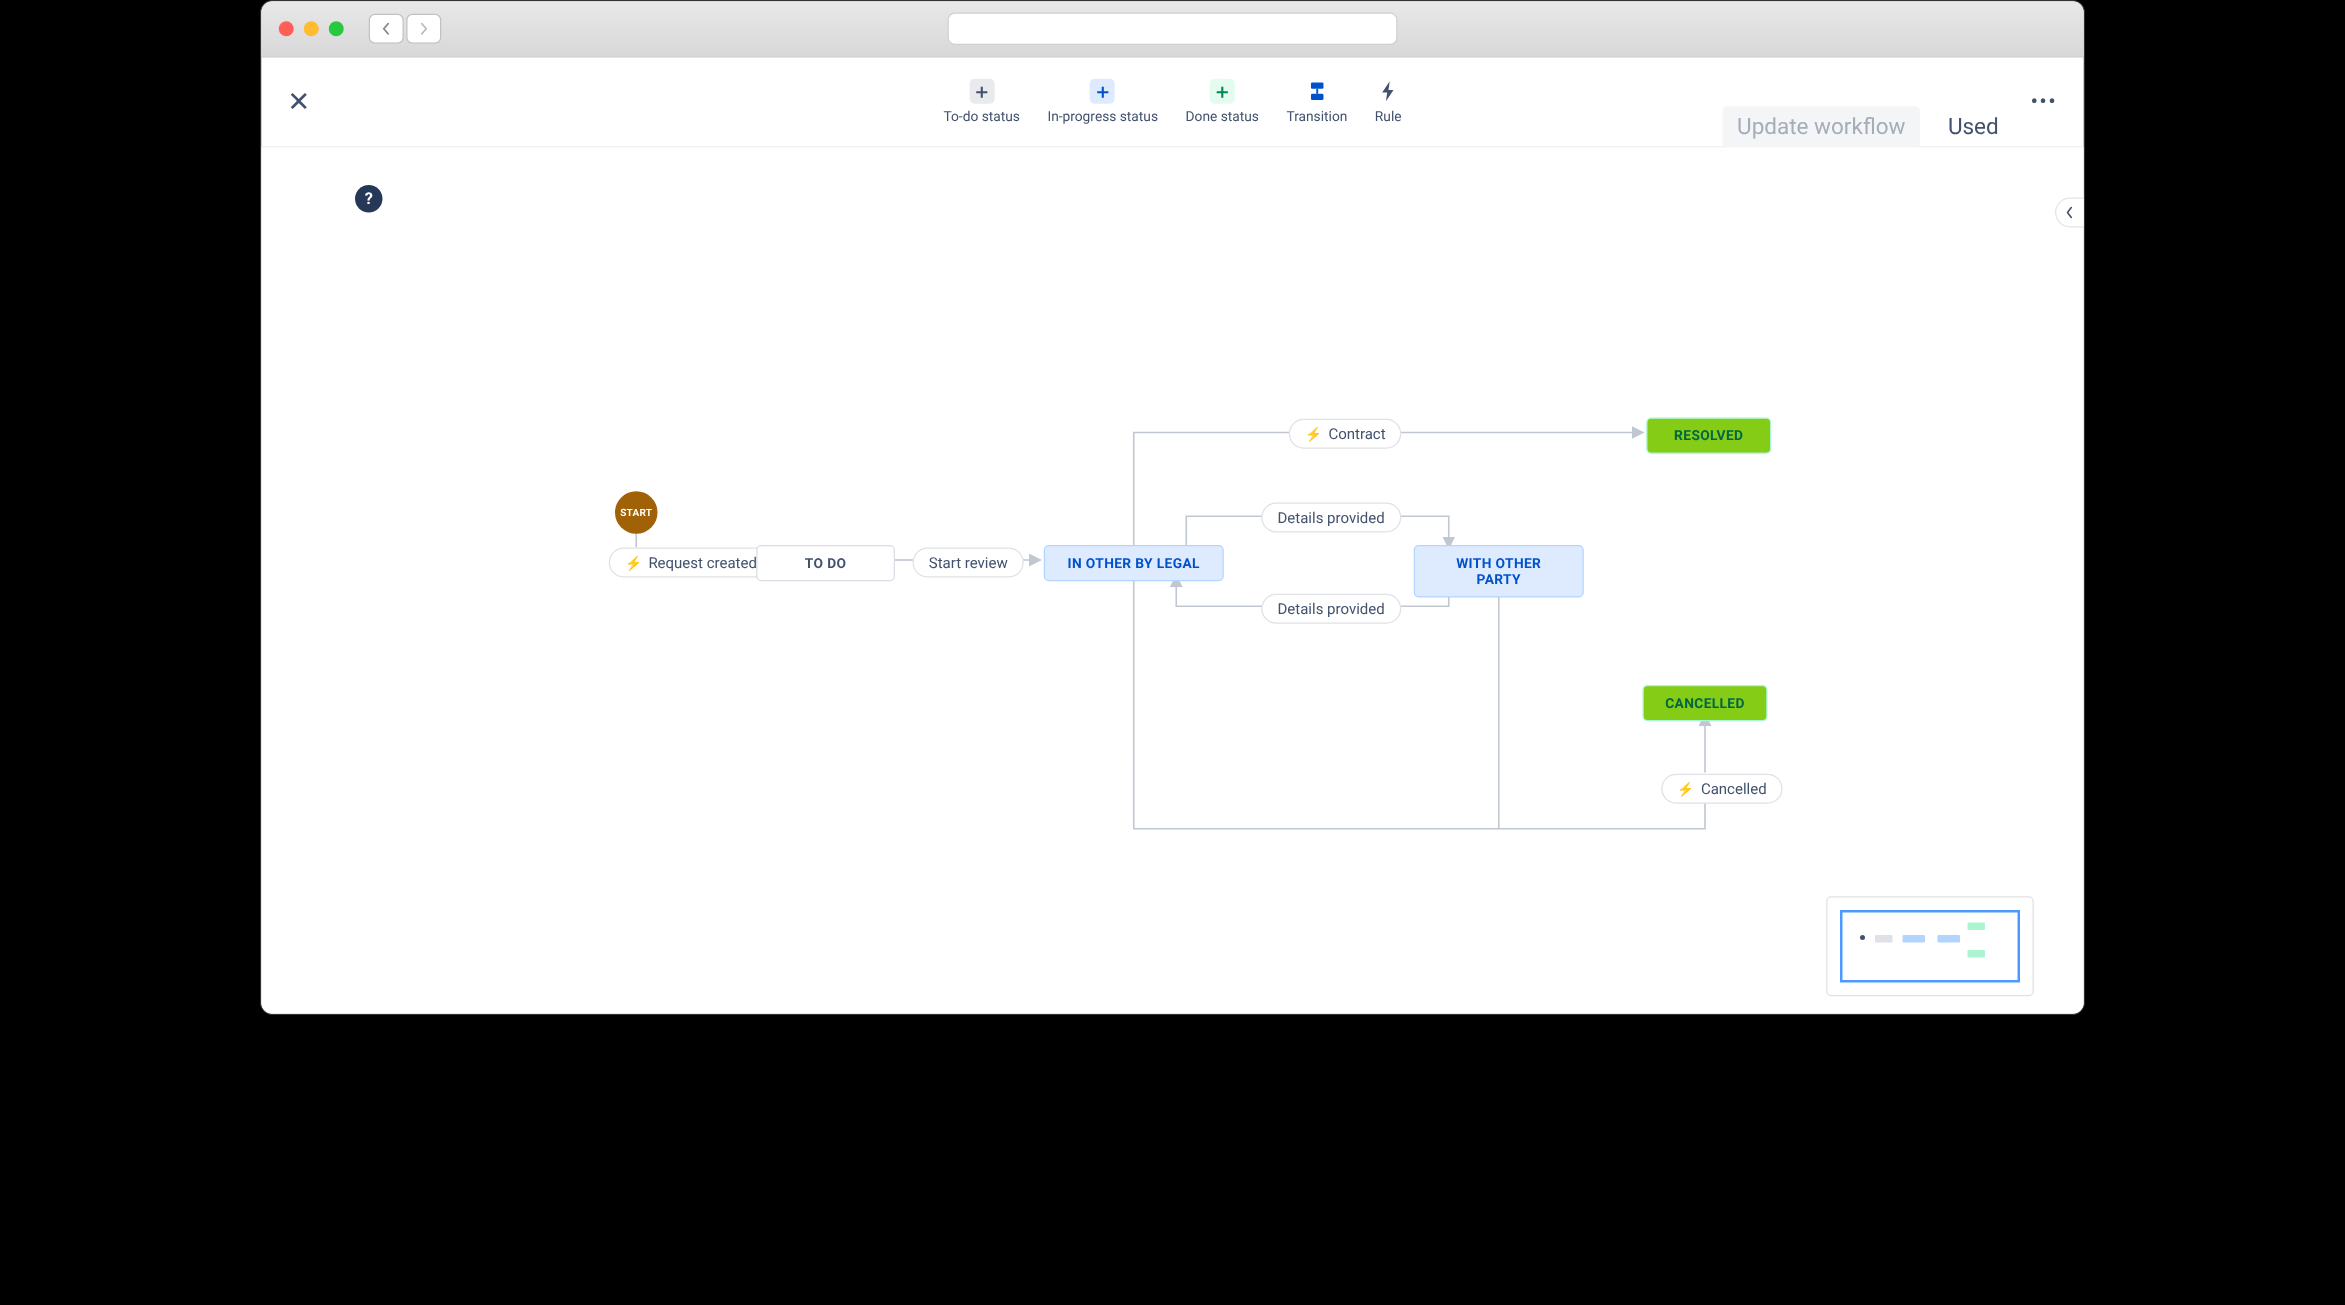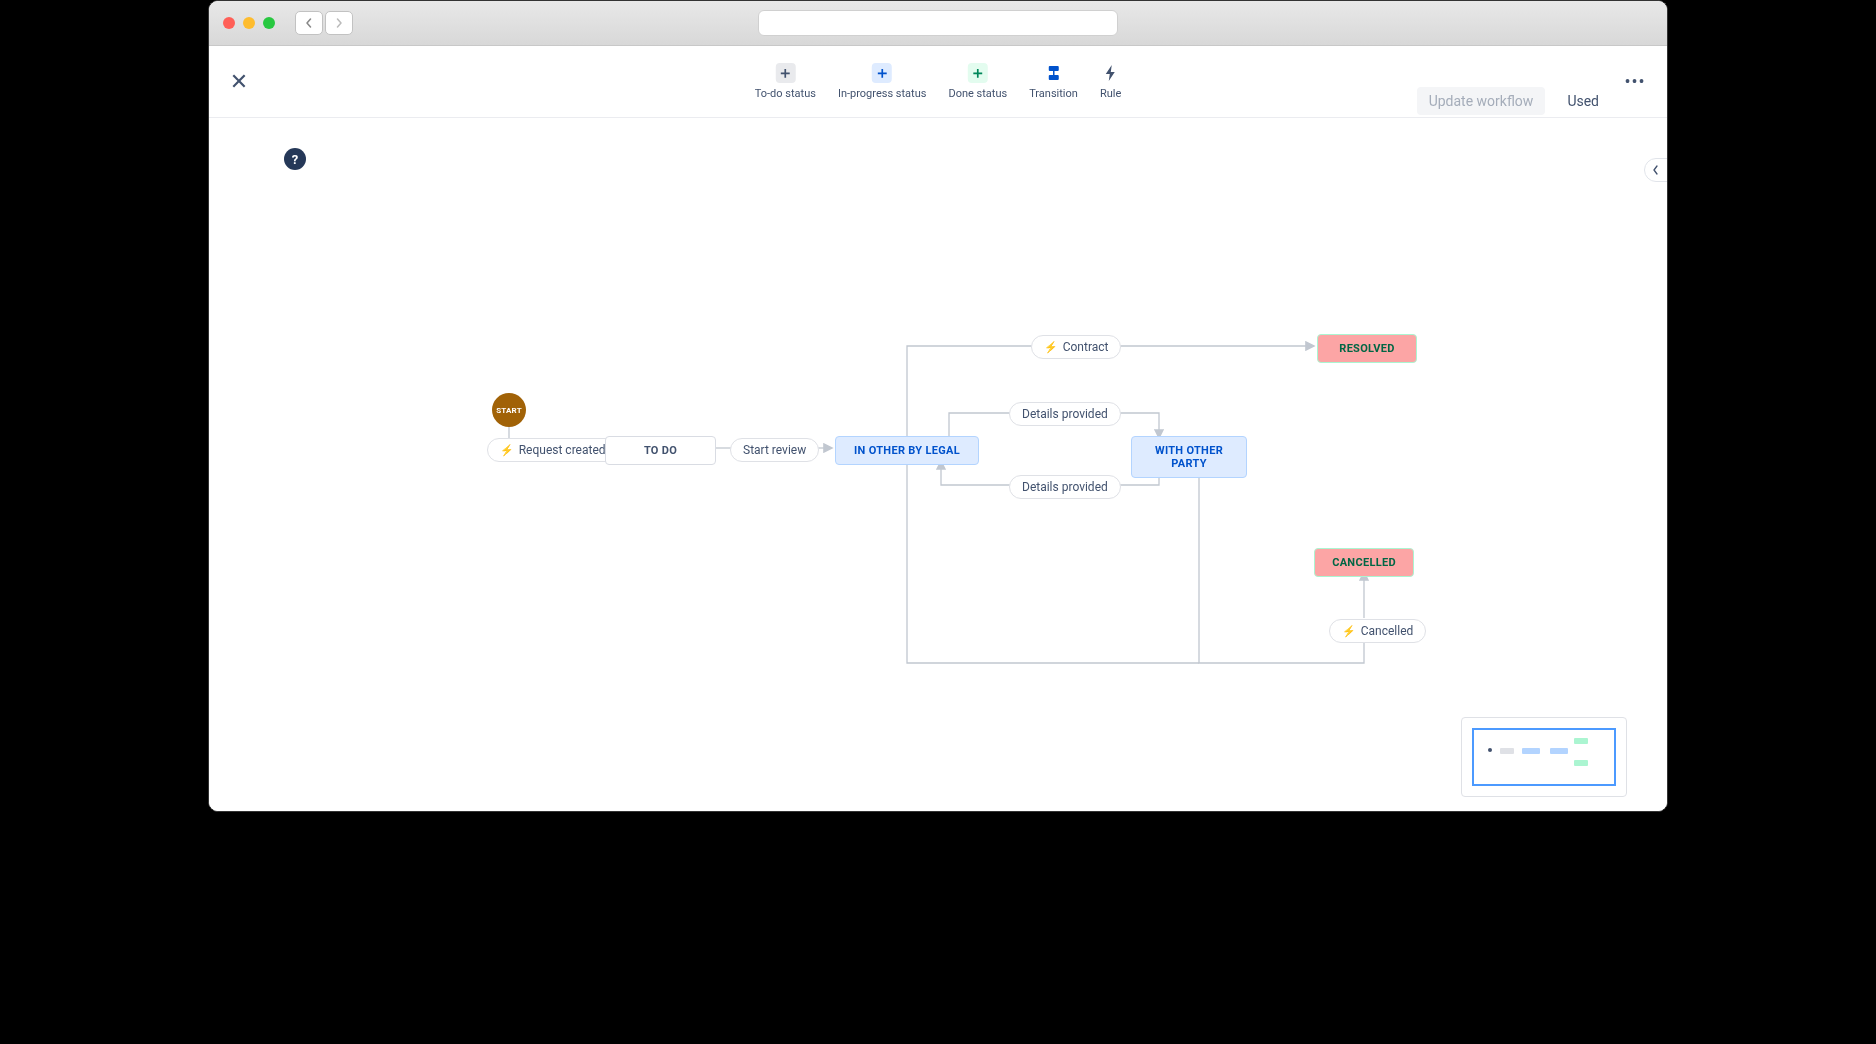--- a/index.html
+++ b/index.html
@@ -20,32 +20,32 @@
 .usedin svg{width:14px;height:14px;}
 .toolbar { position:absolute; left:50%; transform:translateX(-50%); display:flex; gap:22px;}
 .toolbtn { display:flex; flex-direction:column; align-items:center; gap:4px; font-size:11px; color:#42526e; cursor:pointer;}
 .toolbtn .ico { width:20px; height:20px; border-radius:4px; display:flex; align-items:center; justify-content:center; font-size:14px; font-weight:bold;}
 .ico.todo{background:#e9eaed;color:#42526e;font-size:16px;line-height:1;} 
 .ico.inprog{background:#deebff;color:#0052cc;font-size:16px;line-height:1;}
 .ico.done{background:#e3fcef;color:#00875a;font-size:16px;line-height:1;}
 .ico.trans{color:#0052cc;}
 .ico.rule{color:#42526e;}
 .right-actions{position:absolute; right:18px; display:flex; align-items:center; gap:10px;}
-.btn{padding:6px 12px; border-radius:4px; font-size:14px;margin-top:39px;}
+.btn{padding:6px 12px; border-radius:4px; font-size:18px;margin-top:39px;}
 .btn.dis{background:#f4f5f7; color:#a5adba; cursor:default;}
 .btn.close{color:#42526e; cursor:pointer;}
 .more{width:28px;text-align:center;color:#42526e;font-size:18px;cursor:pointer;letter-spacing:1px;}
 .canvas{position:absolute; left:0; right:0; top:117px; bottom:0; background:#fff;}
 .help-bubble{position:absolute; left:75px; top:30px; width:22px; height:22px; border-radius:50%; background:#253858; color:#fff; display:flex;align-items:center;justify-content:center;font-size:13px;font-weight:bold;}
 .collapse-sidebar{position:absolute; right:-1px; top:40px; width:24px;height:24px;border:1px solid #e1e4ea;border-radius:50% 0 0 50%;background:#fff;display:flex;align-items:center;justify-content:center;font-size:12px;color:#42526e;}
 svg.diagram{position:absolute; left:0; top:0;}
 .status-node{position:absolute; border:1px solid; border-radius:4px; padding:7px 16px; font-size:11px; font-weight:700; letter-spacing:.3px; text-align:center; cursor:pointer;}
 .status-todo{background:#fff;border-color:#d9dce3;color:#42526e;}
 .status-inprog{background:#deebff;border-color:#b3d4ff;color:#0052cc;}
-.status-done{background:#fca5a5;border-color:#abf5d1;color:#006644;}
+.status-done{background:#84cc16;border-color:#abf5d1;color:#006644;}
 .start-node{position:absolute;width:34px;height:34px;border-radius:50%;background:#a16207;color:#fff;display:flex;align-items:center;justify-content:center;font-size:8px;font-weight:700;letter-spacing:.2px;}
 .trans-label{position:absolute;background:#fff;border:1px solid #dfe1e6;border-radius:14px;padding:4px 12px;font-size:12px;color:#42526e;display:flex;align-items:center;gap:5px;cursor:pointer;}
 .trans-label .bolt{font-size:11px;color:#42526e;}
 .minimap{position:absolute; right:40px; bottom:14px; width:166px; height:80px; border:1px solid #dfe1e6; border-radius:4px; background:#fff; padding:10px;}
 .minimap .inner{border:2px solid #4c9aff;width:100%;height:100%;position:relative;}
 .mm-dot{position:absolute;width:4px;height:4px;border-radius:50%;background:#42526e;left:14px;top:18px;}
 .mm-box{position:absolute;height:6px;border-radius:1px;}
 </style>
 </head>
 <body>
@@ -179,21 +179,21 @@
       <span class="bolt">⚡</span>
       <span>Cancelled</span>
     </div>
 
     <div class="status-node status-todo" style="left:396px;top:318px;width:111px;">
       <span>TO DO</span>
     </div>
     <div class="status-node status-inprog" style="left:626px;top:318px;width:144px;">
       <span>IN OTHER BY LEGAL</span>
     </div>
-    <div class="status-node status-inprog" style="left:922px;top:318px;width:116px;">
+    <div class="status-node status-inprog" style="left:922px;top:318px;width:136px;">
       <span>WITH OTHER PARTY</span>
     </div>
     <div class="status-node status-done" style="left:1108px;top:216px;width:100px;">
       <span>RESOLVED</span>
     </div>
     <div class="status-node status-done" style="left:1105px;top:430px;width:100px;">
       <span>CANCELLED</span>
     </div>
 
     <div class="minimap">

